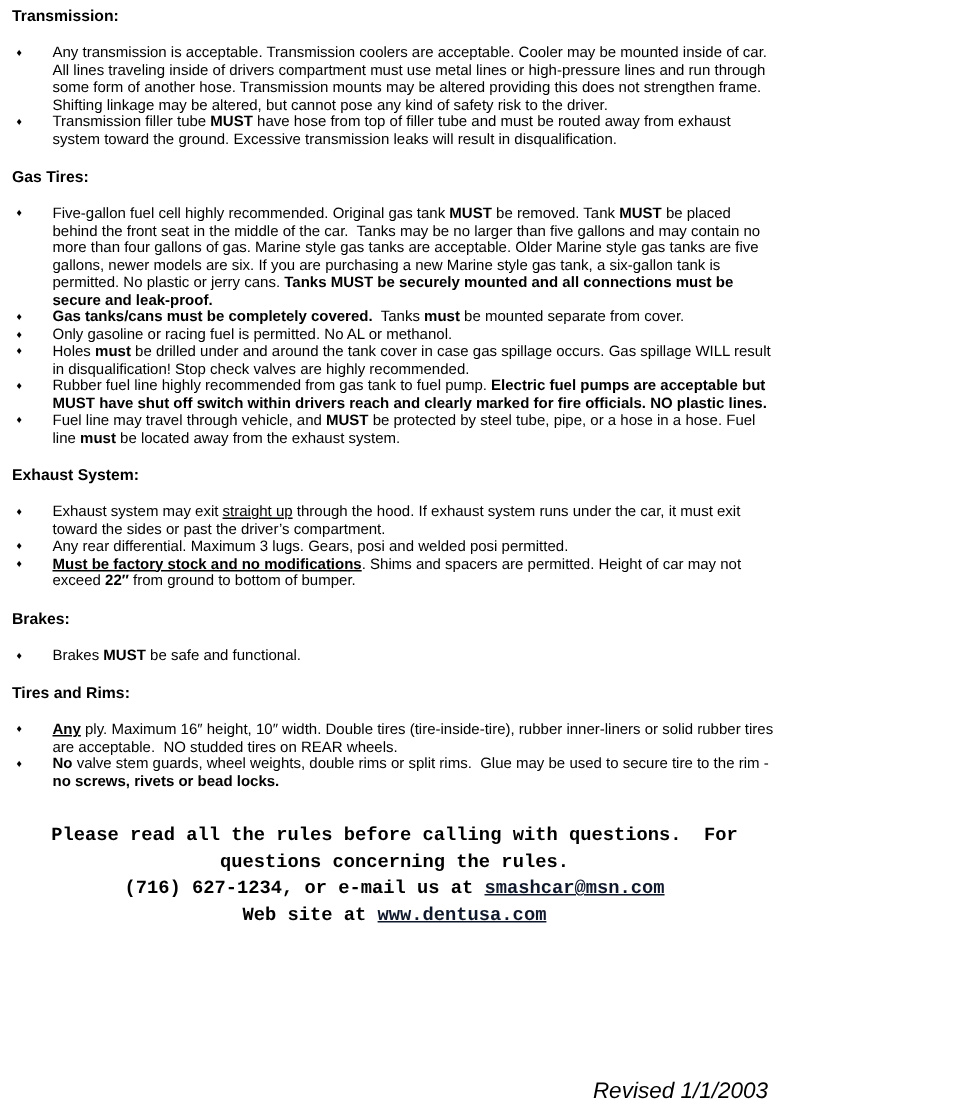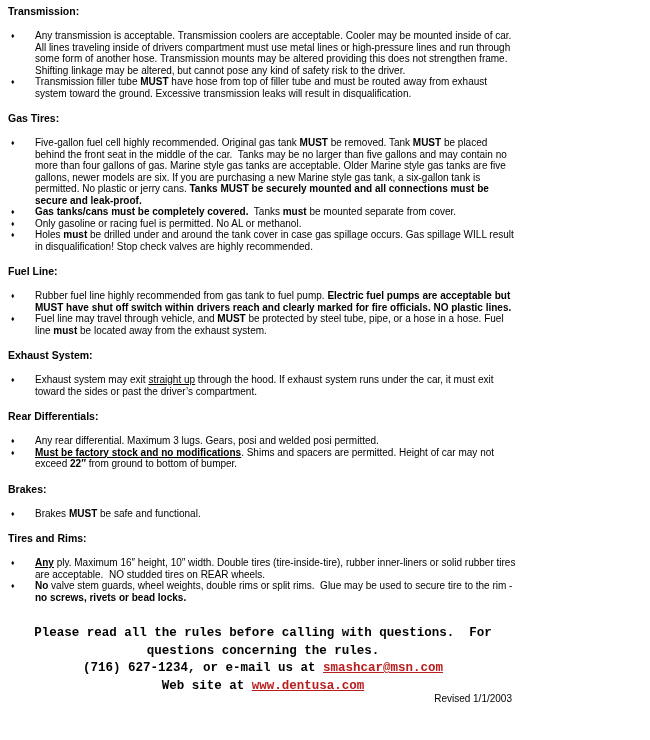--- a/index.html
+++ b/index.html
@@ -32,35 +32,36 @@
     padding-left:3px;
     font-size:7px;
     line-height:11.5px;
   }
   .bullet-text {
     flex:1;
     white-space:pre-wrap;
   }
   .b { font-weight:bold;text-align:center; }
   .u { text-decoration:underline; }
-  .link { text-decoration:underline; cursor:pointer; color:#b91c1c; }
+  .link { text-decoration:underline; cursor:pointer; color:#0f172a; }
   .footer {
     margin-top:22px;
     text-align:center;
     font-size:12.5px;
     font-weight:bold;
     line-height:17.5px;
     font-family:Liberation Mono, monospace;
   }
   .footer-line { white-space:pre-wrap; }
   .revised {
     position:absolute;
     right:14px;
-    top:693px;
-    font-size:10px;
+    top:719px;
+    font-size:15px;
+    font-style:italic;
     font-weight:normal;
   }
 </style>
 </head>
 <body>
 
 <div class="page" data-name="rules-document">
   <div data-name="sections">
       <div class="section-heading" data-name="section-heading">Transmission:</div>
       <div class="bullet-item" data-name="rule-bullet-item">
@@ -81,35 +82,33 @@
         <span class="bullet-text" data-name="rule-text"><span class="b" data-name="text-segment">Gas tanks/cans must be completely covered.</span><span data-name="text-segment">  Tanks </span><span class="b" data-name="text-segment">must</span><span data-name="text-segment"> be mounted separate from cover.</span></span>
       </div>
       <div class="bullet-item" data-name="rule-bullet-item">
         <span class="bullet-marker" data-name="bullet-diamond-icon">♦</span>
         <span class="bullet-text" data-name="rule-text"><span data-name="text-segment">Only gasoline or racing fuel is permitted. No AL or methanol.</span></span>
       </div>
       <div class="bullet-item" data-name="rule-bullet-item">
         <span class="bullet-marker" data-name="bullet-diamond-icon">♦</span>
         <span class="bullet-text" data-name="rule-text"><span data-name="text-segment">Holes </span><span class="b" data-name="text-segment">must</span><span data-name="text-segment"> be drilled under and around the tank cover in case gas spillage occurs. Gas spillage WILL result in disqualification! Stop check valves are highly recommended.</span></span>
       </div>
-      <div class="section-heading" data-name="section-heading">Fuel Line:</div>
       <div class="bullet-item" data-name="rule-bullet-item">
         <span class="bullet-marker" data-name="bullet-diamond-icon">♦</span>
         <span class="bullet-text" data-name="rule-text"><span data-name="text-segment">Rubber fuel line highly recommended from gas tank to fuel pump. </span><span class="b" data-name="text-segment">Electric fuel pumps are acceptable but MUST have shut off switch within drivers reach and clearly marked for fire officials. NO plastic lines.</span></span>
       </div>
       <div class="bullet-item" data-name="rule-bullet-item">
         <span class="bullet-marker" data-name="bullet-diamond-icon">♦</span>
         <span class="bullet-text" data-name="rule-text"><span data-name="text-segment">Fuel line may travel through vehicle, and </span><span class="b" data-name="text-segment">MUST</span><span data-name="text-segment"> be protected by steel tube, pipe, or a hose in a hose. Fuel line </span><span class="b" data-name="text-segment">must</span><span data-name="text-segment"> be located away from the exhaust system.</span></span>
       </div>
       <div class="section-heading" data-name="section-heading">Exhaust System:</div>
       <div class="bullet-item" data-name="rule-bullet-item">
         <span class="bullet-marker" data-name="bullet-diamond-icon">♦</span>
         <span class="bullet-text" data-name="rule-text"><span data-name="text-segment">Exhaust system may exit </span><span class="u" data-name="text-segment">straight up</span><span data-name="text-segment"> through the hood. If exhaust system runs under the car, it must exit toward the sides or past the driver’s compartment.</span></span>
       </div>
-      <div class="section-heading" data-name="section-heading">Rear Differentials:</div>
       <div class="bullet-item" data-name="rule-bullet-item">
         <span class="bullet-marker" data-name="bullet-diamond-icon">♦</span>
         <span class="bullet-text" data-name="rule-text"><span data-name="text-segment">Any rear differential. Maximum 3 lugs. Gears, posi and welded posi permitted.</span></span>
       </div>
       <div class="bullet-item" data-name="rule-bullet-item">
         <span class="bullet-marker" data-name="bullet-diamond-icon">♦</span>
         <span class="bullet-text" data-name="rule-text"><span class="b u" data-name="text-segment">Must be factory stock and no modifications</span><span data-name="text-segment">. Shims and spacers are permitted. Height of car may not exceed </span><span class="b" data-name="text-segment">22″</span><span data-name="text-segment"> from ground to bottom of bumper.</span></span>
       </div>
       <div class="section-heading" data-name="section-heading">Brakes:</div>
       <div class="bullet-item" data-name="rule-bullet-item">

